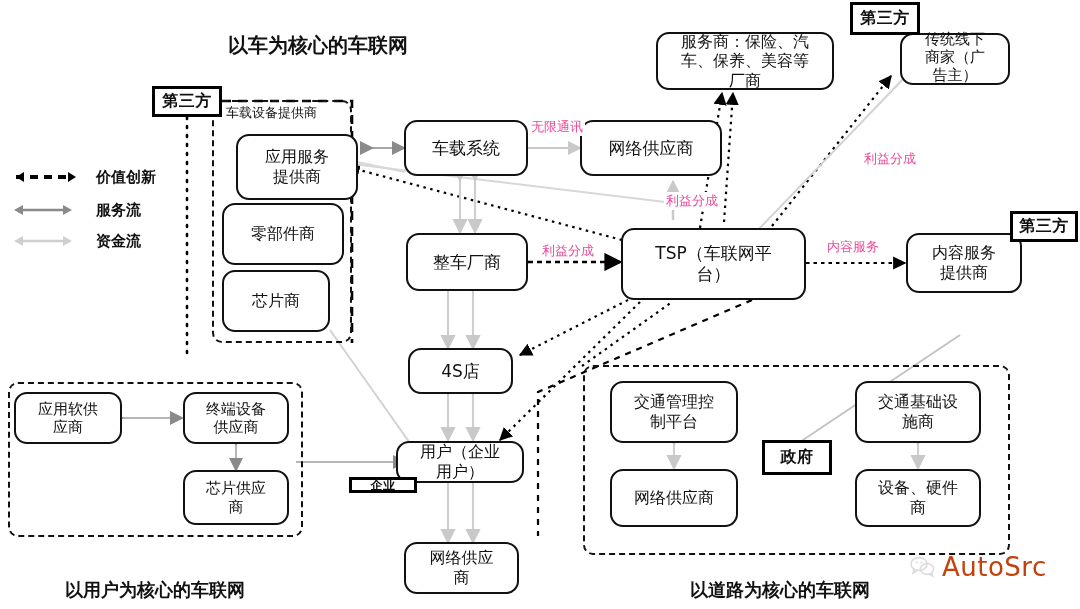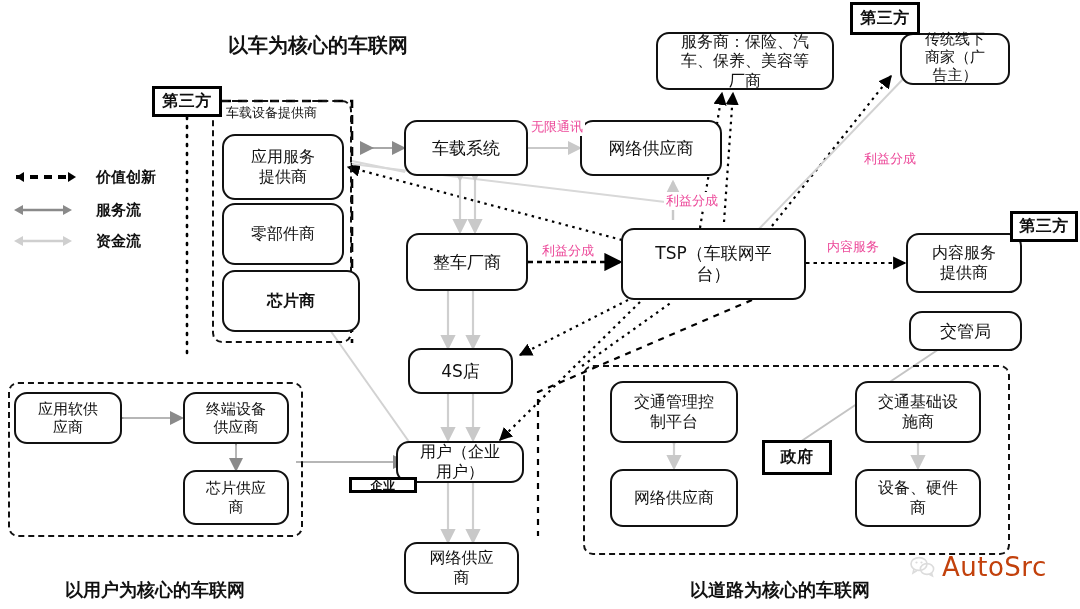--- a/index.html
+++ b/index.html
@@ -148,27 +148,27 @@
   <div class="sect-title" style="left:65px; top:578px; font-size:18px;">以用户为核心的车联网</div>
   <div class="sect-title" style="left:690px; top:578px; font-size:18px;">以道路为核心的车联网</div>
 
   <div class="group" style="left:212px; top:100px; width:140px; height:243px;"></div>
   <div class="glabel" style="left:226px; top:104px; font-size:13px;">车载设备提供商</div>
 
   <div class="group" style="left:8px; top:382px; width:295px; height:155px;"></div>
 
   <div class="group" style="left:583px; top:365px; width:427px; height:190px;"></div>
 
-  <div class="node" style="left:222px; top:134px; width:122px; height:66px; font-size:16px;justify-content:flex-end;">
+  <div class="node" style="left:236px; top:134px; width:122px; height:66px; font-size:16px;justify-content:flex-end;">
     <span>应用服务提供商</span>
   </div>
   <div class="node" style="left:222px; top:203px; width:122px; height:62px; font-size:16px;">
     <span>零部件商</span>
   </div>
-  <div class="node" style="left:222px; top:270px; width:138px; height:62px; font-size:16px;font-weight:bold;">
+  <div class="node" style="left:222px; top:270px; width:108px; height:62px; font-size:16px;">
     <span>芯片商</span>
   </div>
 
   <div class="node" style="left:404px; top:120px; width:124px; height:56px; font-size:17px;">
     <span>车载系统</span>
   </div>
 
   <div class="node" style="left:580px; top:120px; width:142px; height:56px; font-size:17px;">
     <span>网络供应商</span>
   </div>
@@ -186,23 +186,20 @@
   </div>
 
   <div class="node" style="left:621px; top:228px; width:185px; height:72px; font-size:17px;">
     <span>TSP（车联网平台）</span>
   </div>
 
   <div class="node" style="left:906px; top:233px; width:116px; height:60px; font-size:16px;">
     <span>内容服务提供商</span>
   </div>
 
-  <div class="node" style="left:909px; top:311px; width:113px; height:40px; font-size:17px;">
-    <span>交管局</span>
-  </div>
 
   <div class="node" style="left:408px; top:348px; width:105px; height:46px; font-size:17px;">
     <span>4S店</span>
   </div>
 
   <div class="node" style="left:396px; top:441px; width:128px; height:42px; font-size:16px;">
     <span>用户（企业用户）</span>
   </div>
 
   <div class="node" style="left:404px; top:542px; width:115px; height:52px; font-size:16px;">

